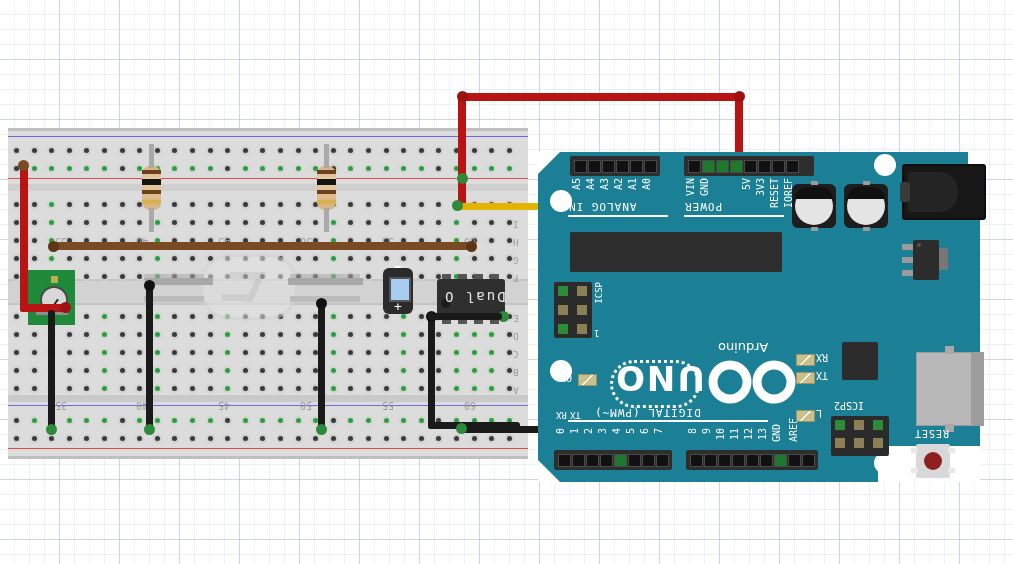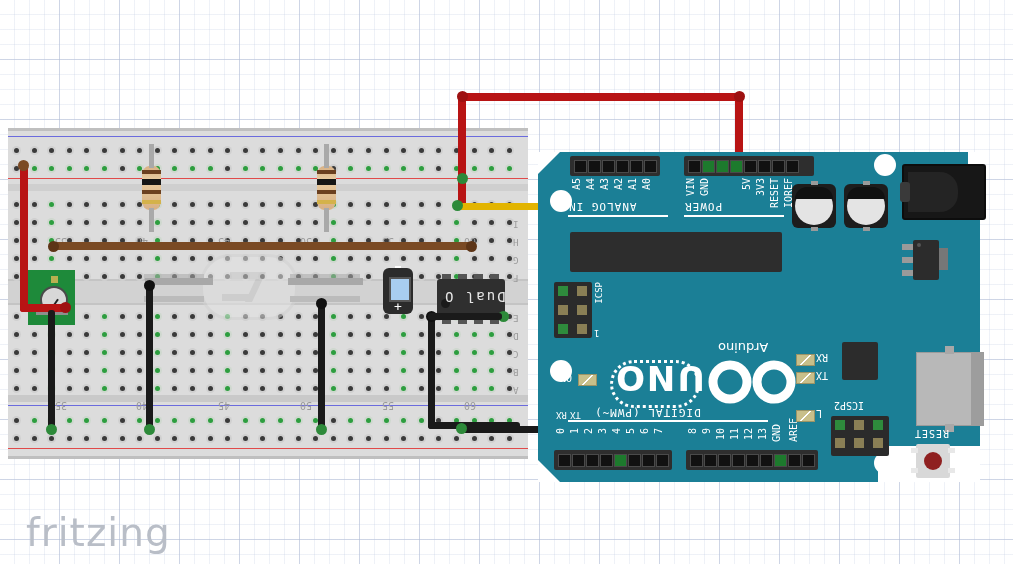--- a/index.html
+++ b/index.html
@@ -1697,15 +1697,14 @@
     <div class="plbl" style="left:219px;top:276px">13</div>
     <div class="plbl" style="left:233px;top:272px">GND</div>
     <div class="plbl" style="left:250px;top:266px">AREF</div>
 
     <div class="ledlbl" style="left:18px;top:258px;font-size:9px">RX</div>
     <div class="ledlbl" style="left:32px;top:258px;font-size:9px">TX</div>
 
     <div class="grpline" style="left:30px;top:268px;width:200px"></div>
   </div>
 
-  <div class="fz">fritzing</div>
 
 </div>
 
 </body></html>

